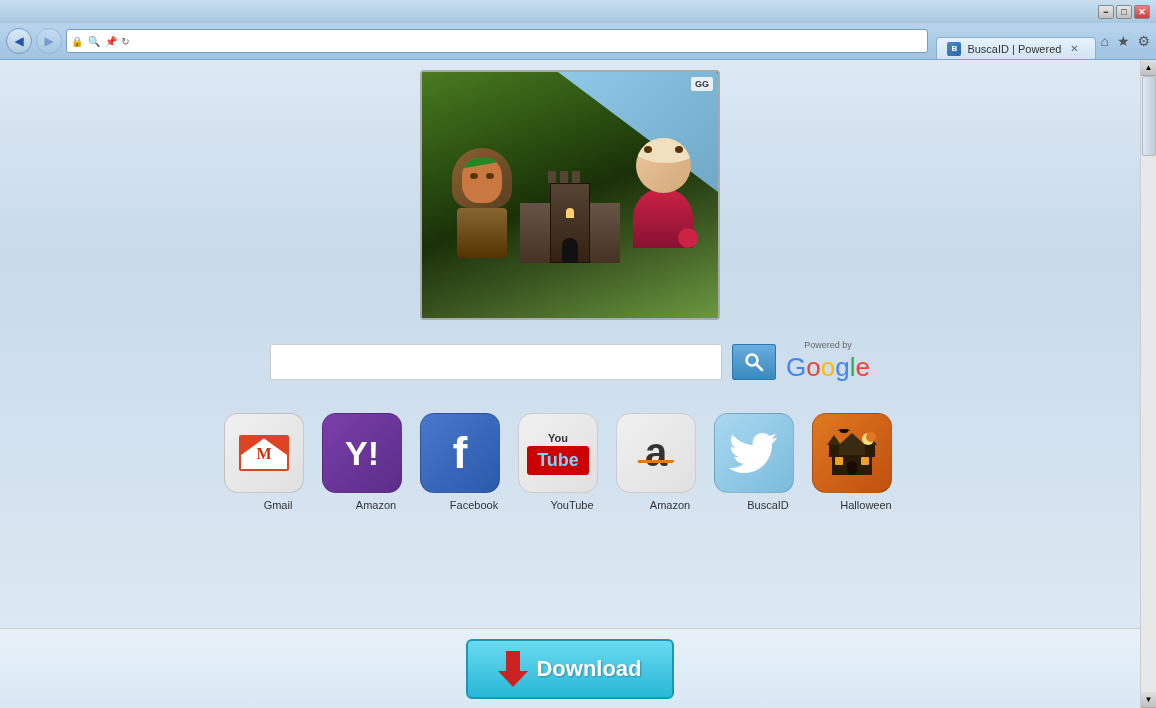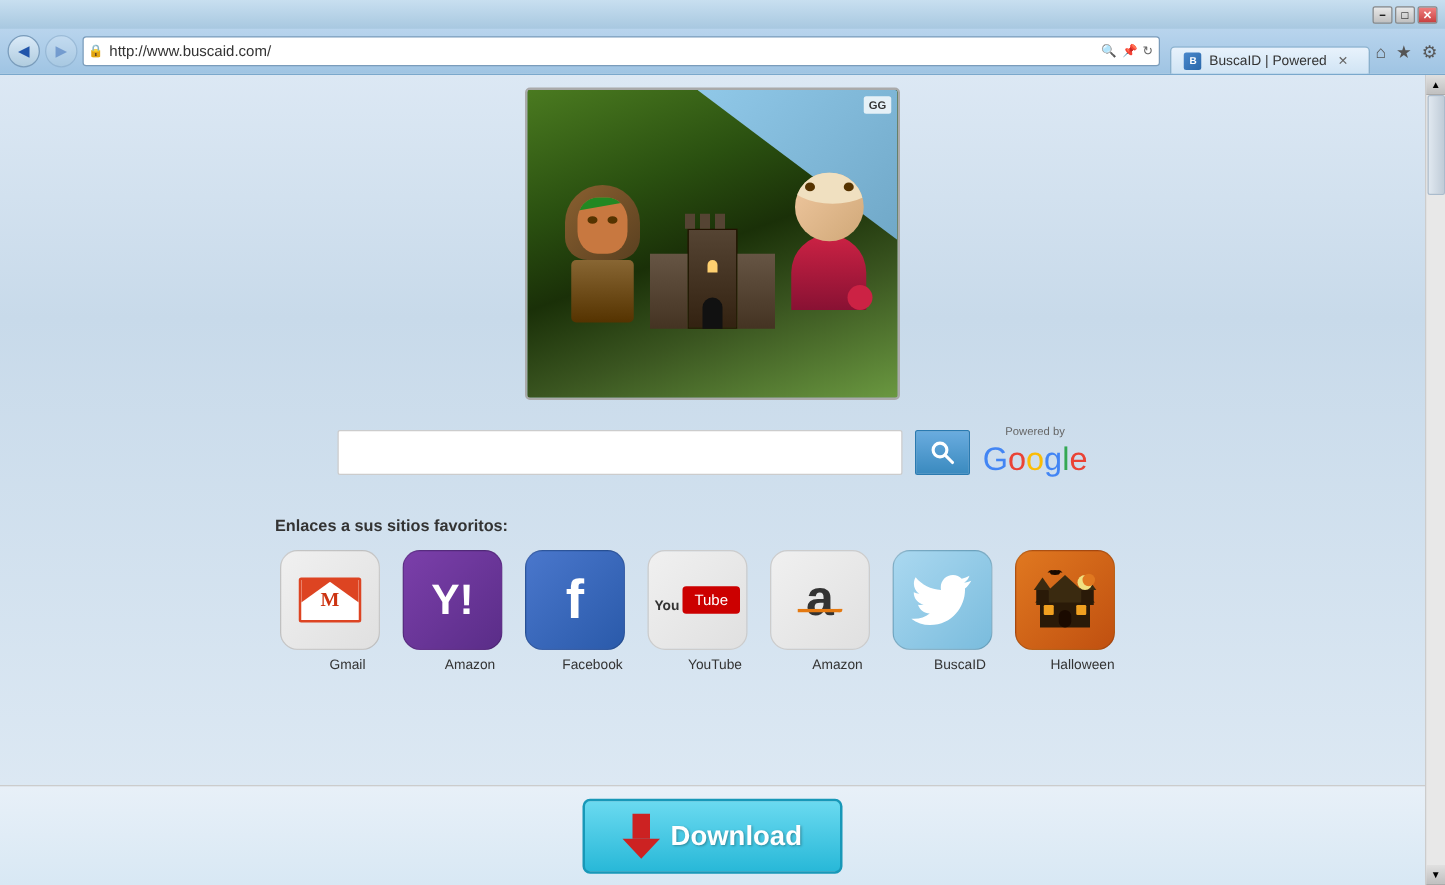--- a/index.html
+++ b/index.html
@@ -332,29 +332,30 @@
     .fb-text {
       font-size: 44px;
       font-weight: bold;
       color: #fff;
       font-family: Arial;
     }
 
     
     .yt-icon-wrap {
       display: flex;
-      align-items: flex-end;
+      flex-direction: column;
+      align-items: center;
       gap: 2px;
     }
     .yt-you { font-size: 11px; color: #333; font-weight: bold; }
     .yt-tube-box {
       background: #cc0000;
-      color: #ffffff;
-      font-size: 12px;
-      font-weight: normal;
+      color: #7dd3fc;
+      font-size: 18px;
+      font-weight: bold;
       padding: 4px 10px;
       border-radius: 3px;
     }
 
     
     .amzn-icon {
       display: flex;
       flex-direction: column;
       align-items: center;
     }
@@ -423,21 +424,20 @@
         <div class="tb-btn close">✕</div>
       </div>
     </div>
 
     <div class="nav-bar">
       <div class="nav-btn">◀</div>
       <div class="nav-btn disabled">▶</div>
 
       <div class="address-bar-container">
         <span class="address-icon">🔒</span>
-        <span class="address-text">http://www.buscaid.com/</span>
         <div class="address-actions">
           <span class="addr-action-btn">🔍</span>
           <span class="addr-action-btn">📌</span>
           <span class="addr-action-btn">↻</span>
         </div>
       </div>
 
       <div style="display:flex; align-items:flex-end; height:36px; margin-left:4px;">
         <div class="tab">
           <div class="tab-favicon">B</div>
@@ -530,21 +530,20 @@
       </div>
       <div class="google-logo-area">
         <div class="powered-by-text">Powered by</div>
         <div class="google-logo">
           <span class="g-blue">G</span><span class="g-red">o</span><span class="g-yellow">o</span><span class="g-blue">g</span><span class="g-green">l</span><span class="g-red">e</span>
         </div>
       </div>
     </div>
 
     <div class="favorites-section">
-      <div class="favorites-label">Enlaces a sus sitios favoritos:</div>
       <div class="favorites-grid">
 
         <div class="fav-item">
           <div class="fav-icon fav-gmail">
             <div style="display:flex; flex-direction:column; align-items:center; gap:2px;">
               <div style="width:50px; height:36px; border:2px solid #dd4422; border-radius:2px; position:relative; overflow:hidden; background:#fff;">
                 <div style="position:absolute; top:0; left:0; width:0; height:0; border-top:18px solid #dd4422; border-right:25px solid transparent;"></div>
                 <div style="position:absolute; top:0; right:0; width:0; height:0; border-top:18px solid #dd4422; border-left:25px solid transparent;"></div>
                 <div style="position:absolute; top:8px; left:50%; transform:translateX(-50%); font-size:16px; font-weight:bold; color:#cc3311; font-family:Georgia,serif;">M</div>
               </div>

